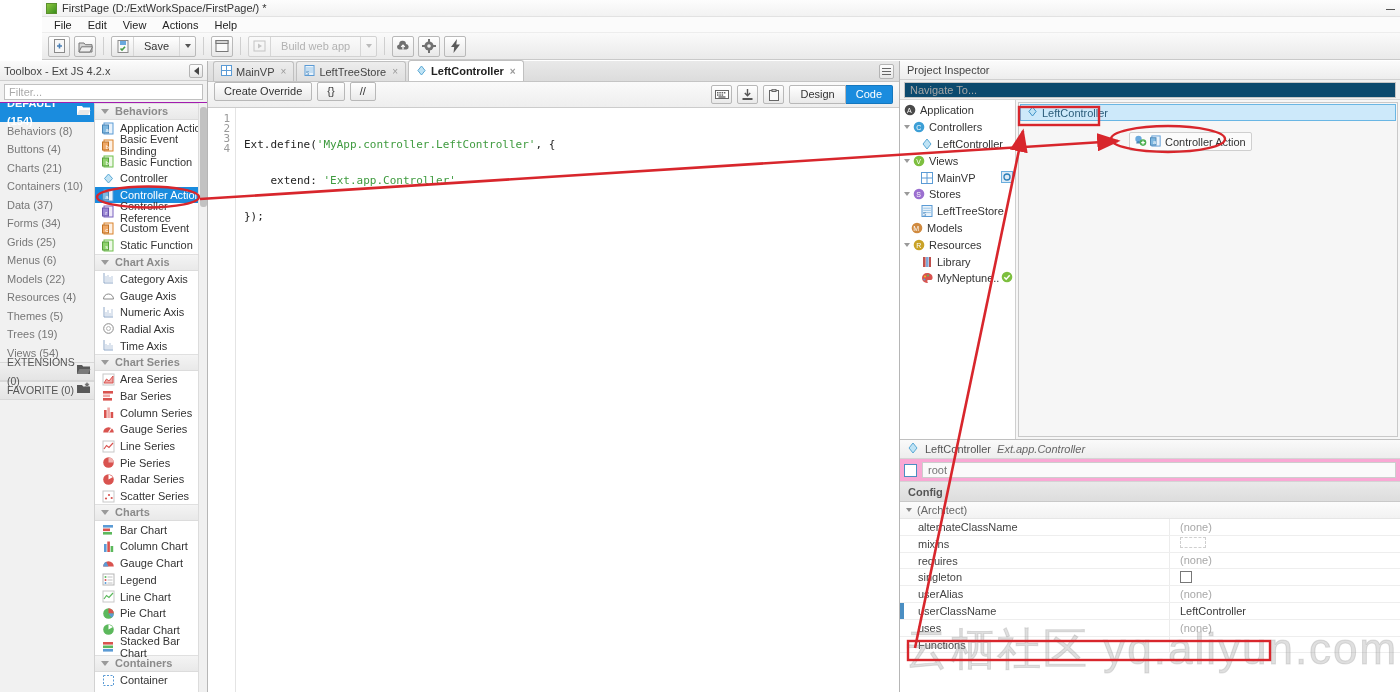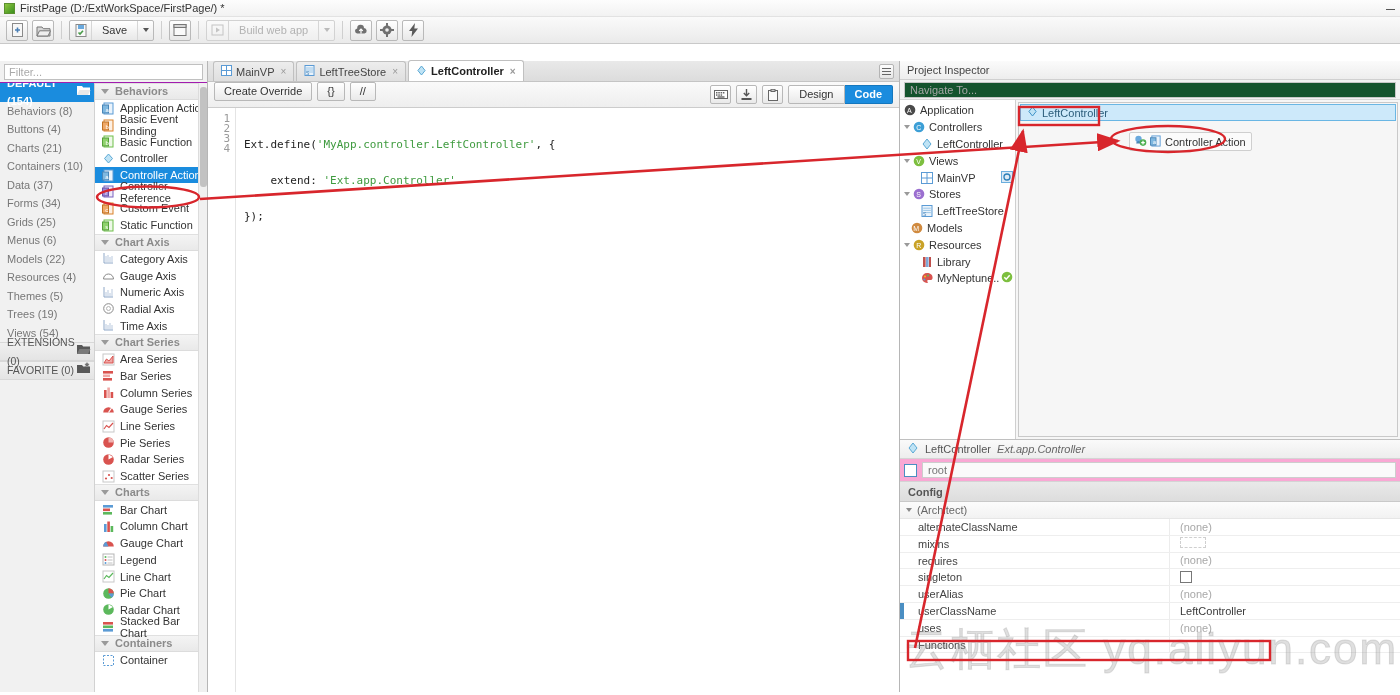--- a/index.html
+++ b/index.html
@@ -4,21 +4,21 @@
 <style>
   * { box-sizing: border-box; margin: 0; padding: 0; }
   html, body {
     width: 1400px; height: 695px;
     font-family: "Liberation Sans", sans-serif;
     font-size: 11px;
     color: #333;
     background: #fff;
     overflow: hidden;
   }
-  #app { position: relative; width: 1400px; height: 692px; }
+  #app { position: relative; width: 1400px; height: 692px; padding-left: 42px; }
 
   
   .titlebar {
     height: 17px; width: 100%;
     background: linear-gradient(#fdfdfd, #f2f2f2);
     border-bottom: 1px solid #e2e2e2;
     display: flex; align-items: center;
     padding-left: 4px;
     position: relative;
   }
@@ -163,39 +163,39 @@
     display: flex; align-items: center; justify-content: center; cursor: default;
   }
   .ed-right { margin-left: auto; display: flex; align-items: center; gap: 5px; }
   .seg { display: flex; }
   .seg .s {
     height: 19px; padding: 0 10px; line-height: 17px; font-size: 11px;
     border: 1px solid #b8b8b8; background: linear-gradient(#ffffff,#e9e9e9); color: #333; cursor: default;
   }
   .seg .s:first-child { border-radius: 2px 0 0 2px; }
   .seg .s:last-child { border-radius: 0 2px 2px 0; border-left: none; }
-  .seg .s.on { background: #1a8cde; color: #fff; border-color: #1577bd; font-weight: bold; }
+  .seg .s.on { background: #1a8cde; color: #fff; border-color: #1577bd; font-weight: normal; }
 
   .code-area { flex: 1; display: flex; background: #fff; overflow: hidden; font-family: "DejaVu Sans Mono", monospace; font-size: 11px; }
   .gutter { width: 28px; text-align: right; padding: 6px 5px 0 0; color: #9a9a9a; background: #fff; border-right: 1px solid #e4e4e4; user-select: none; }
   .gutter div { height: 10px; line-height: 10px; }
   .code-text { padding: 6px 0 0 8px; white-space: pre; }
   .code-text div { height: 10px; line-height: 10px; }
   .k-str { color: #3f9b3f; }
   .k-plain { color: #222; }
 
   
   .rightpanel { width: 500px; height: 100%; display: flex; flex-direction: column; background: #f4f4f4; }
   .pi-header {
     height: 19px; background: linear-gradient(#fbfbfb,#ededed); border-bottom: 1px solid #d0d0d0;
     display: flex; align-items: center; padding-left: 7px; font-size: 11px; color: #444;
   }
   .pi-nav { height: 20px; padding: 2px 4px; background: #f1f1f1; border-bottom: 1px solid #d6d6d6; }
   .pi-nav input {
-    width: 100%; height: 16px; font-size: 11px; border: 1px solid #c6c6c6; background: #14532d;
+    width: 100%; height: 16px; font-size: 11px; border: 1px solid #c6c6c6; background: #0c4a6e;
     padding: 0 5px; color: #9b9b9b; font-family: "Liberation Sans", sans-serif;
   }
   .pi-nav input::placeholder { color: #a6a6a6; }
 
   .pi-body { height: 340px; display: flex; border-bottom: 1px solid #c0c0c0; }
   .pi-tree { width: 116px; background: #fff; border-right: 1px solid #cfcfcf; padding-top: 2px; }
   .tr { height: 16.8px; display: flex; align-items: center; font-size: 11px; color: #333; cursor: default; }
   .tr .tri { width: 0; height: 0; border-left: 3.5px solid transparent; border-right: 3.5px solid transparent; border-top: 4.5px solid #9a9a9a; margin-right: 3px; flex: none; }
   .tr .ti { width: 12px; height: 12px; margin-right: 4px; flex: none; }
 
@@ -256,20 +256,27 @@
 <div id="app">
 
   <div class="titlebar">
     <span class="app-icon"></span>
     <span class="title-text">FirstPage (D:/ExtWorkSpace/FirstPage/) *</span>
     <span class="win-btns">
       <span class="win-btn min"></span>
     </span>
   </div>
 
+  <div class="menubar">
+    <span class="mi">File</span>
+    <span class="mi">Edit</span>
+    <span class="mi">View</span>
+    <span class="mi">Actions</span>
+    <span class="mi">Help</span>
+  </div>
 
   <div class="toolbar">
     <div class="tb-btn">
       <svg width="13" height="14" viewBox="0 0 13 14">
           <rect x="1.5" y="0.5" width="10" height="13" fill="#f7f7f7" stroke="#8a8a8a"></rect>
           <path d="M6.5 4.5v5M4 7h5" stroke="#4a7fb5" stroke-width="1.6"></path>
         </svg>
     </div>
     <div class="tb-btn">
       <svg width="15" height="13" viewBox="0 0 15 13">
@@ -333,20 +340,26 @@
     <div class="tb-btn">
       <svg width="11" height="14" viewBox="0 0 11 14">
           <path d="M7 0L1 8h3.2L3.5 14 10 5.6H6.3z" fill="#5a5a5a"></path>
         </svg>
     </div>
   </div>
 
   <div class="workarea">
 
     <div class="toolbox">
+      <div class="tbx-header">
+        <span>Toolbox - Ext JS 4.2.x</span>
+        <span class="collapse-btn">
+            <i class="caret-lf"></i>
+          </span>
+      </div>
       <div class="tbx-filter">
         <input type="text" placeholder="Filter..." style="">
       </div>
       <div class="tbx-body">
         <div class="cat-list">
           <div class="cat-item sel">
             <span>DEFAULT (154)</span>
             <span class="g">
               <svg width="15" height="13" viewBox="0 0 15 13">
                   <path d="M1 3h5l1.2 1.6H14V12H1z" fill="#fff"></path>

